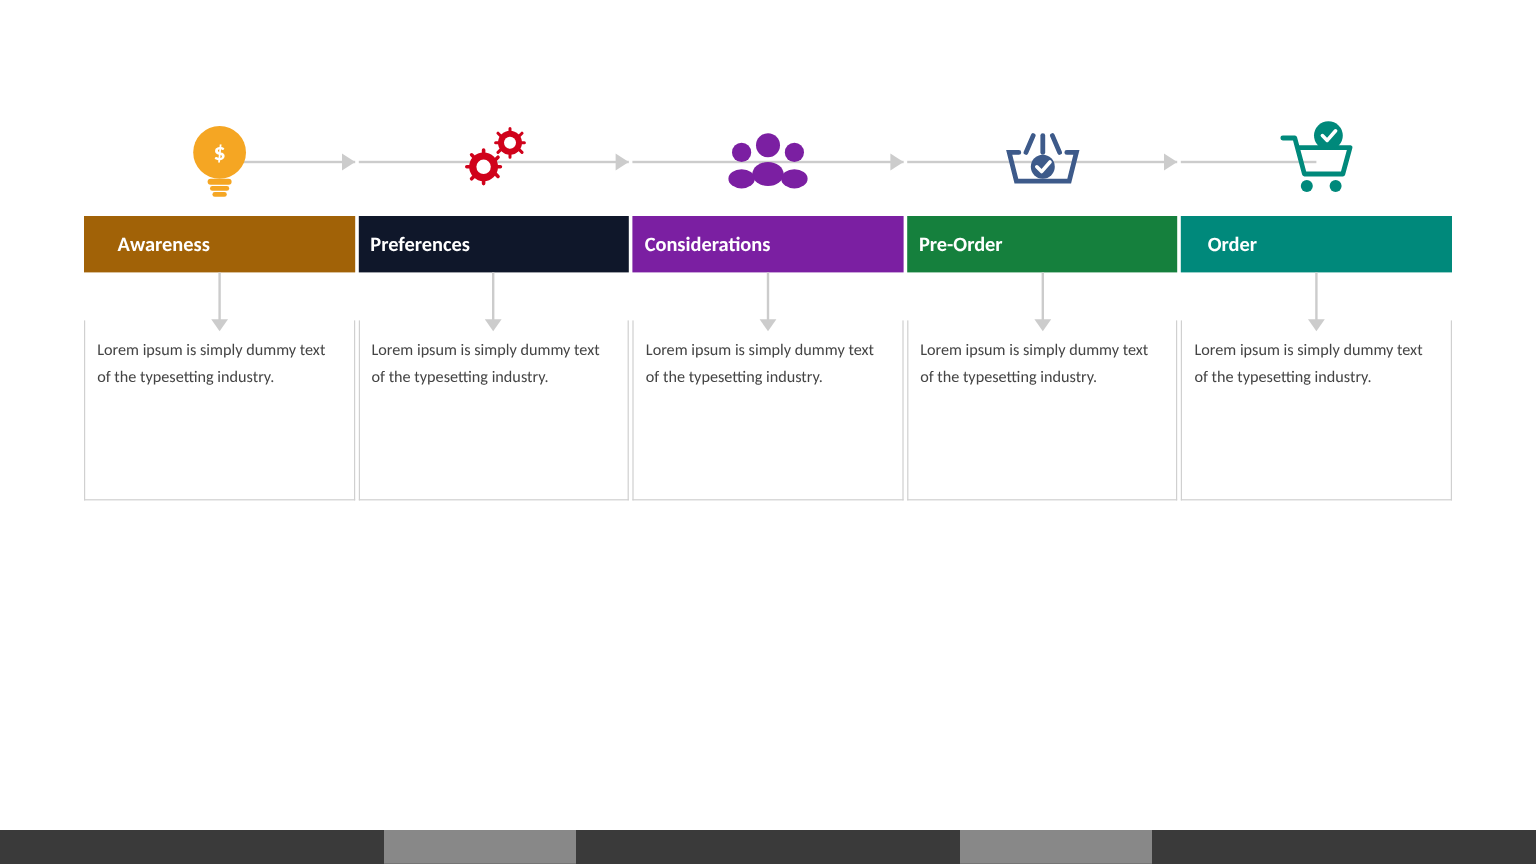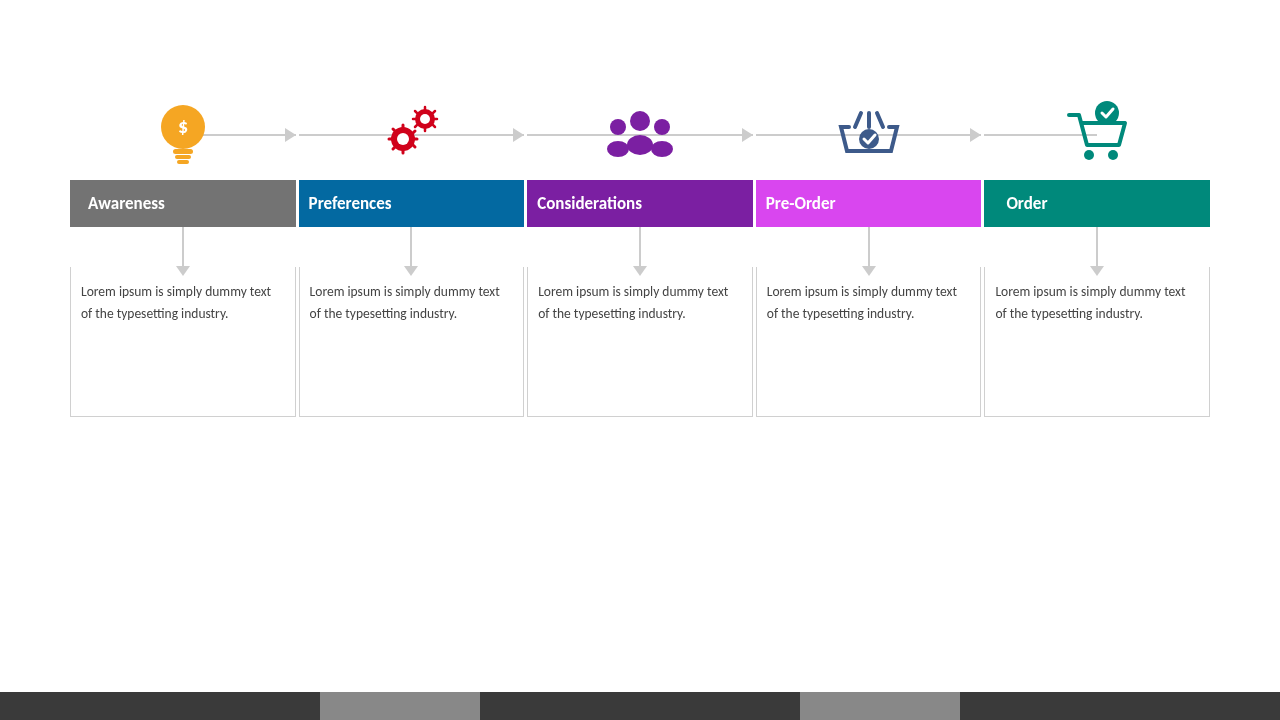--- a/index.html
+++ b/index.html
@@ -55,21 +55,21 @@
         <div style="position: relative; z-index: 2; display: flex; align-items: center; justify-content: center;">
           <svg width="64" height="72" viewBox="0 0 64 72" fill="#F5A623" xmlns="http://www.w3.org/2000/svg">
     <circle cx="32" cy="28" r="22" fill="#F5A623"></circle>
     <rect x="22" y="50" width="20" height="5" rx="2.5" fill="#F5A623"></rect>
     <rect x="24" y="56" width="16" height="4" rx="2" fill="#F5A623"></rect>
     <rect x="26" y="61" width="12" height="4" rx="2" fill="#F5A623"></rect>
     <text x="32" y="34" text-anchor="middle" font-size="20" fill="white" font-weight="bold">$</text>
   </svg>
         </div>
       </div>
-      <div style="width: 100%; padding: 13px 18px; font-size: 17px; font-weight: bold; color: rgb(255, 255, 255); background: #737373;">Awareness</div>
+      <div style="width: 100%; padding: 13px 28px; font-size: 17px; font-weight: bold; color: rgb(255, 255, 255); background: #a16207;">Awareness</div>
       <div style="width: 100%; display: flex; justify-content: center;">
         <div style="width: 2px; height: 40px; background: rgb(204, 204, 204); position: relative;">
           <div style="position: absolute; bottom: -9px; left: 50%; transform: translateX(-50%); width: 0px; height: 0px; border-left: 7px solid transparent; border-right: 7px solid transparent; border-top: 10px solid rgb(204, 204, 204);"></div>
         </div>
       </div>
       <div style="width: 100%; padding: 14px 10px; font-size: 13.5px; color: rgb(68, 68, 68); line-height: 1.65; border-right: 1.5px solid rgb(208, 208, 208); border-bottom: 1.5px solid rgb(208, 208, 208); border-left: 1.5px solid rgb(208, 208, 208); border-image: initial; border-top: none; min-height: 150px;">Lorem ipsum is simply dummy text of the typesetting industry.</div>
     </div>
     <div style="width: 3px;"></div>
     <div style="flex: 1 1 0%; display: flex; flex-direction: column; align-items: center;">
       <div style="width: 100%; height: 90px; display: flex; align-items: center; justify-content: center; position: relative;">
@@ -83,21 +83,21 @@
       <path d="M24 14v4M24 38v4M14 18l2.8 2.8M33.2 33.2l2.8 2.8M10 28h4M34 28h4M14 38l2.8-2.8M33.2 22.8l2.8-2.8" stroke="#D0021B" stroke-width="3" stroke-linecap="round"></path>
     </g>
     <g transform="translate(32,0)">
       <circle cx="18" cy="18" r="10" fill="#D0021B"></circle>
       <circle cx="18" cy="18" r="5" fill="white"></circle>
       <path d="M18 6v3M18 27v3M8 10l2.1 2.1M25.9 23.9l2.1 2.1M6 18h3M27 18h3M8 26l2.1-2.1M25.9 12.1l2.1-2.1" stroke="#D0021B" stroke-width="2.5" stroke-linecap="round"></path>
     </g>
   </svg>
         </div>
       </div>
-      <div style="width: 100%; padding: 13px 10px; font-size: 17px; font-weight: bold; color: rgb(255, 255, 255); background: #0369a1;">Preferences</div>
+      <div style="width: 100%; padding: 13px 10px; font-size: 17px; font-weight: bold; color: rgb(255, 255, 255); background: #0f172a;">Preferences</div>
       <div style="width: 100%; display: flex; justify-content: center;">
         <div style="width: 2px; height: 40px; background: rgb(204, 204, 204); position: relative;">
           <div style="position: absolute; bottom: -9px; left: 50%; transform: translateX(-50%); width: 0px; height: 0px; border-left: 7px solid transparent; border-right: 7px solid transparent; border-top: 10px solid rgb(204, 204, 204);"></div>
         </div>
       </div>
       <div style="width: 100%; padding: 14px 10px; font-size: 13.5px; color: rgb(68, 68, 68); line-height: 1.65; border-right: 1.5px solid rgb(208, 208, 208); border-bottom: 1.5px solid rgb(208, 208, 208); border-left: 1.5px solid rgb(208, 208, 208); border-image: initial; border-top: none; min-height: 150px;">Lorem ipsum is simply dummy text of the typesetting industry.</div>
     </div>
     <div style="width: 3px;"></div>
     <div style="flex: 1 1 0%; display: flex; flex-direction: column; align-items: flex-start;">
       <div style="width: 100%; height: 90px; display: flex; align-items: center; justify-content: center; position: relative;">
@@ -133,21 +133,21 @@
         <div style="position: relative; z-index: 2; display: flex; align-items: center; justify-content: center;">
           <svg width="72" height="72" viewBox="0 0 72 72" fill="none" xmlns="http://www.w3.org/2000/svg">
     <path d="M16 28 L8 28 L14 52 L58 52 L64 28 L56 28" stroke="#3D5A8A" stroke-width="4" fill="none" stroke-linecap="round"></path>
     <path d="M22 28 L28 14 M50 28 L44 14" stroke="#3D5A8A" stroke-width="4" stroke-linecap="round"></path>
     <path d="M36 14 L36 28" stroke="#3D5A8A" stroke-width="4" stroke-linecap="round"></path>
     <circle cx="36" cy="40" r="10" fill="#3D5A8A"></circle>
     <path d="M31 40 L35 44 L42 36" stroke="white" stroke-width="3" stroke-linecap="round" stroke-linejoin="round" fill="none"></path>
   </svg>
         </div>
       </div>
-      <div style="width: 100%; padding: 13px 10px; font-size: 17px; font-weight: bold; color: rgb(255, 255, 255); background: #d946ef;">Pre-Order</div>
+      <div style="width: 100%; padding: 13px 10px; font-size: 17px; font-weight: bold; color: rgb(255, 255, 255); background: #15803d;">Pre-Order</div>
       <div style="width: 100%; display: flex; justify-content: center;">
         <div style="width: 2px; height: 40px; background: rgb(204, 204, 204); position: relative;">
           <div style="position: absolute; bottom: -9px; left: 50%; transform: translateX(-50%); width: 0px; height: 0px; border-left: 7px solid transparent; border-right: 7px solid transparent; border-top: 10px solid rgb(204, 204, 204);"></div>
         </div>
       </div>
       <div style="width: 100%; padding: 14px 10px; font-size: 13.5px; color: rgb(68, 68, 68); line-height: 1.65; border-right: 1.5px solid rgb(208, 208, 208); border-bottom: 1.5px solid rgb(208, 208, 208); border-left: 1.5px solid rgb(208, 208, 208); border-image: initial; border-top: none; min-height: 150px;">Lorem ipsum is simply dummy text of the typesetting industry.</div>
     </div>
     <div style="width: 3px;"></div>
     <div style="flex: 1 1 0%; display: flex; flex-direction: column; align-items: center;">
       <div style="width: 100%; height: 90px; display: flex; align-items: center; justify-content: center; position: relative;">

